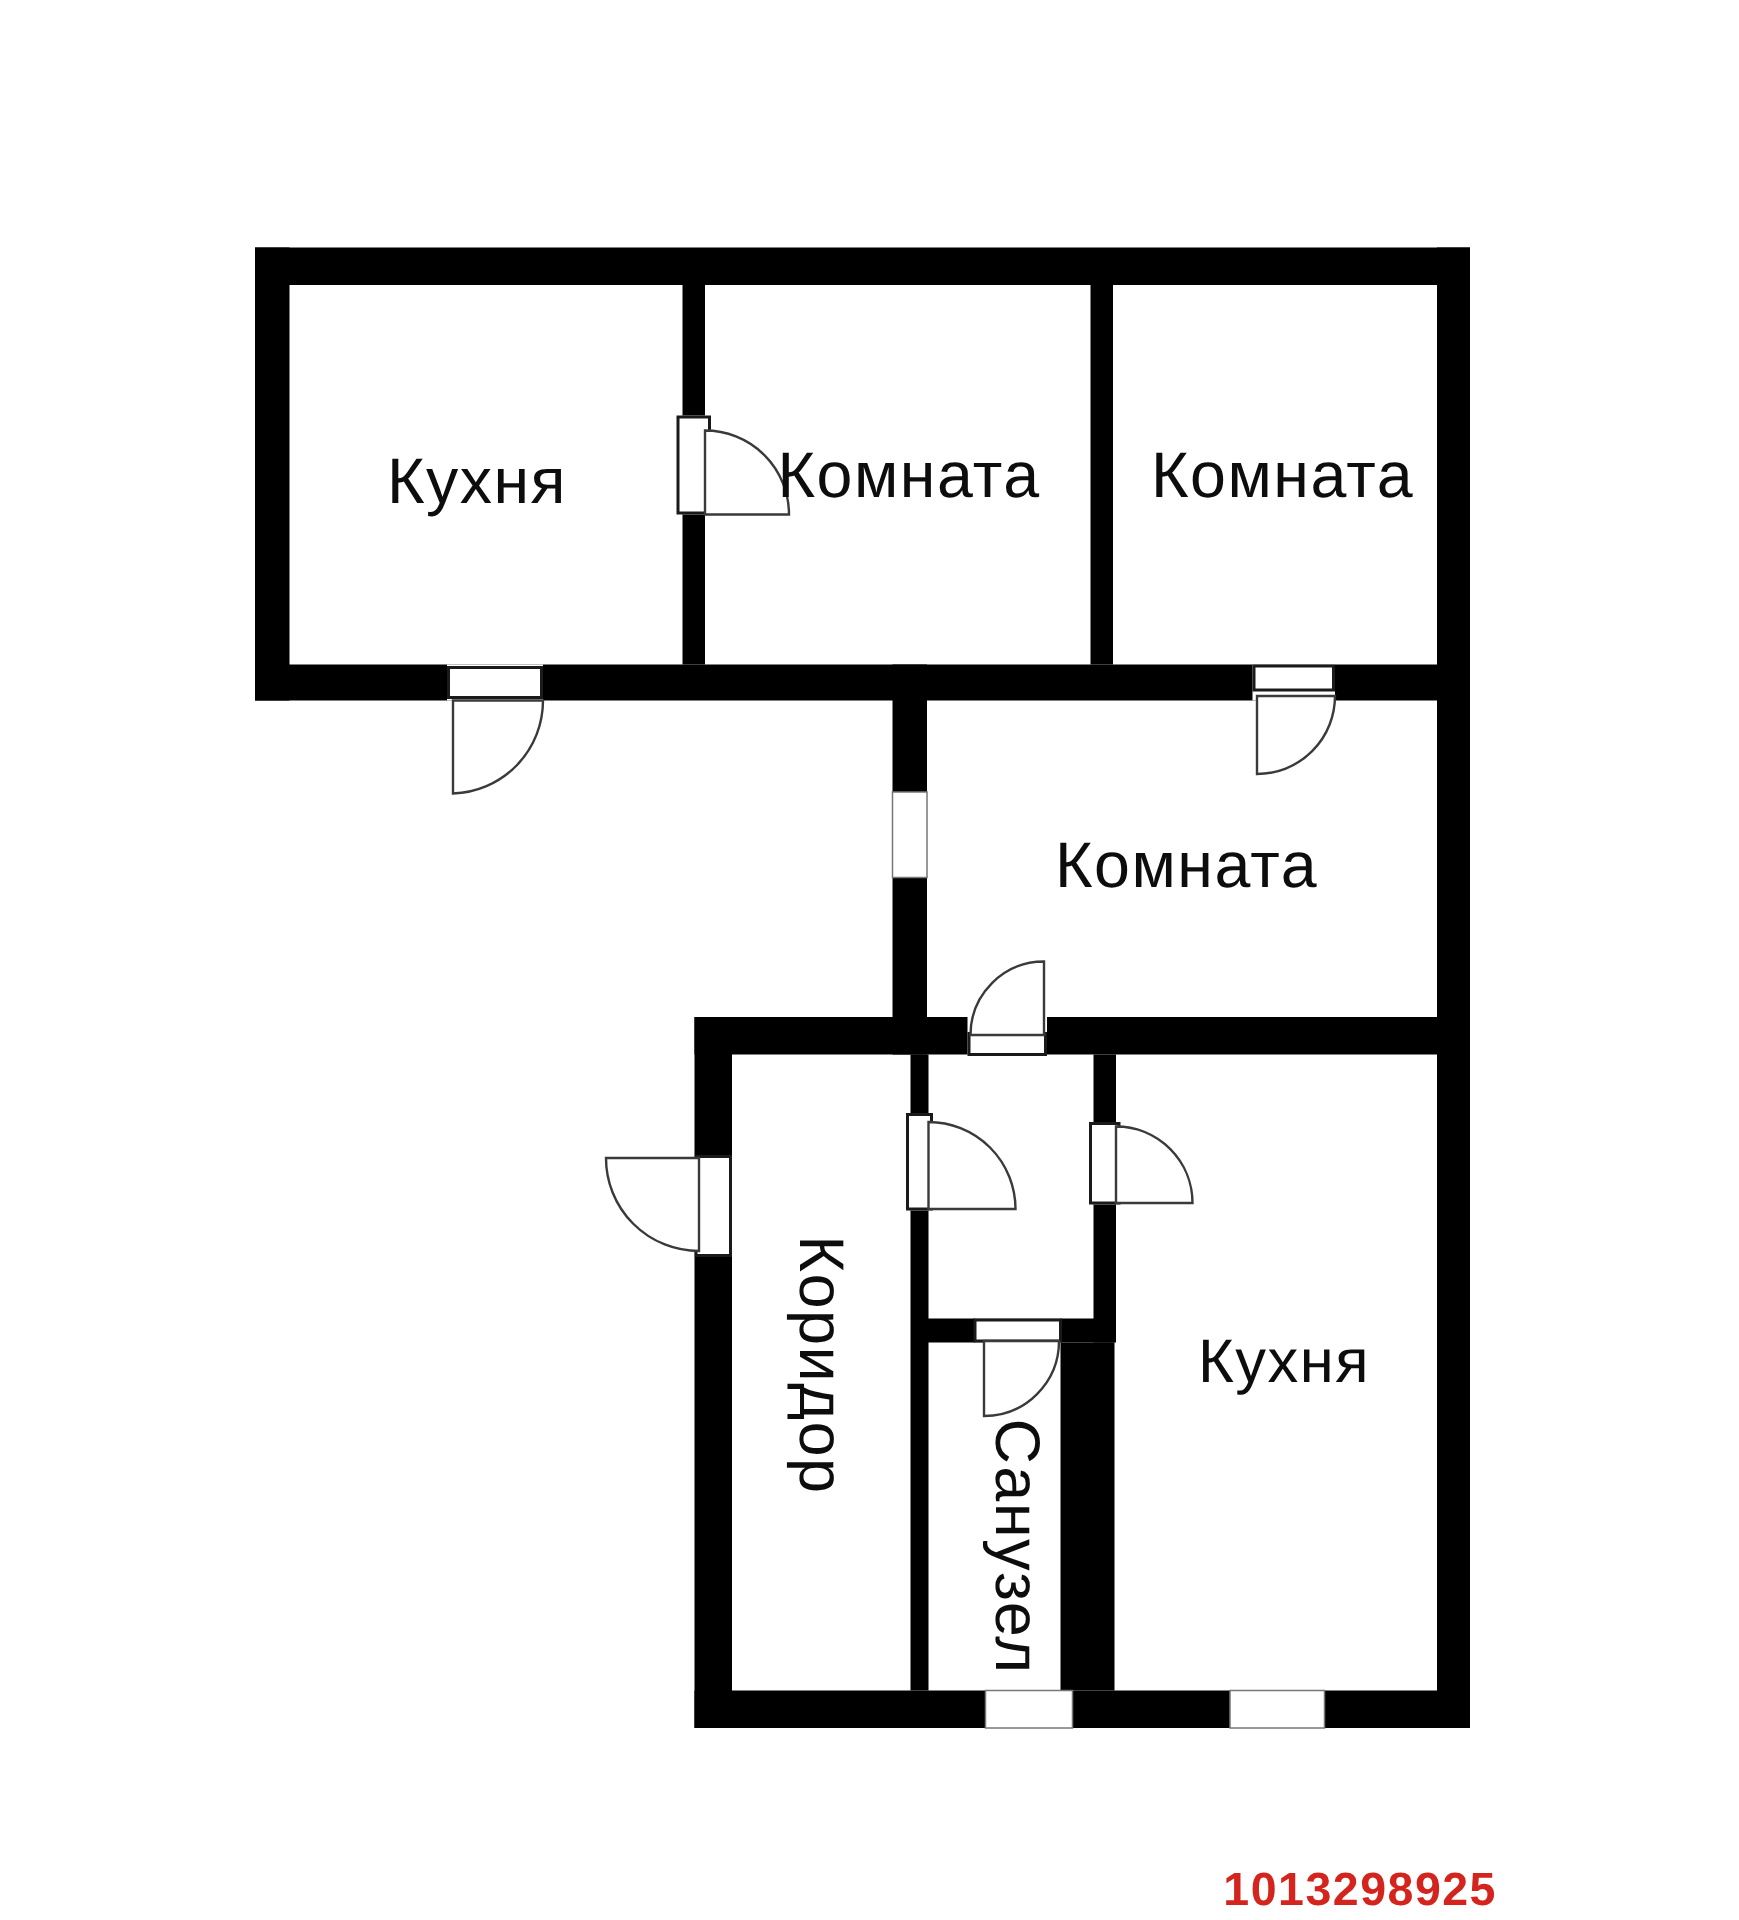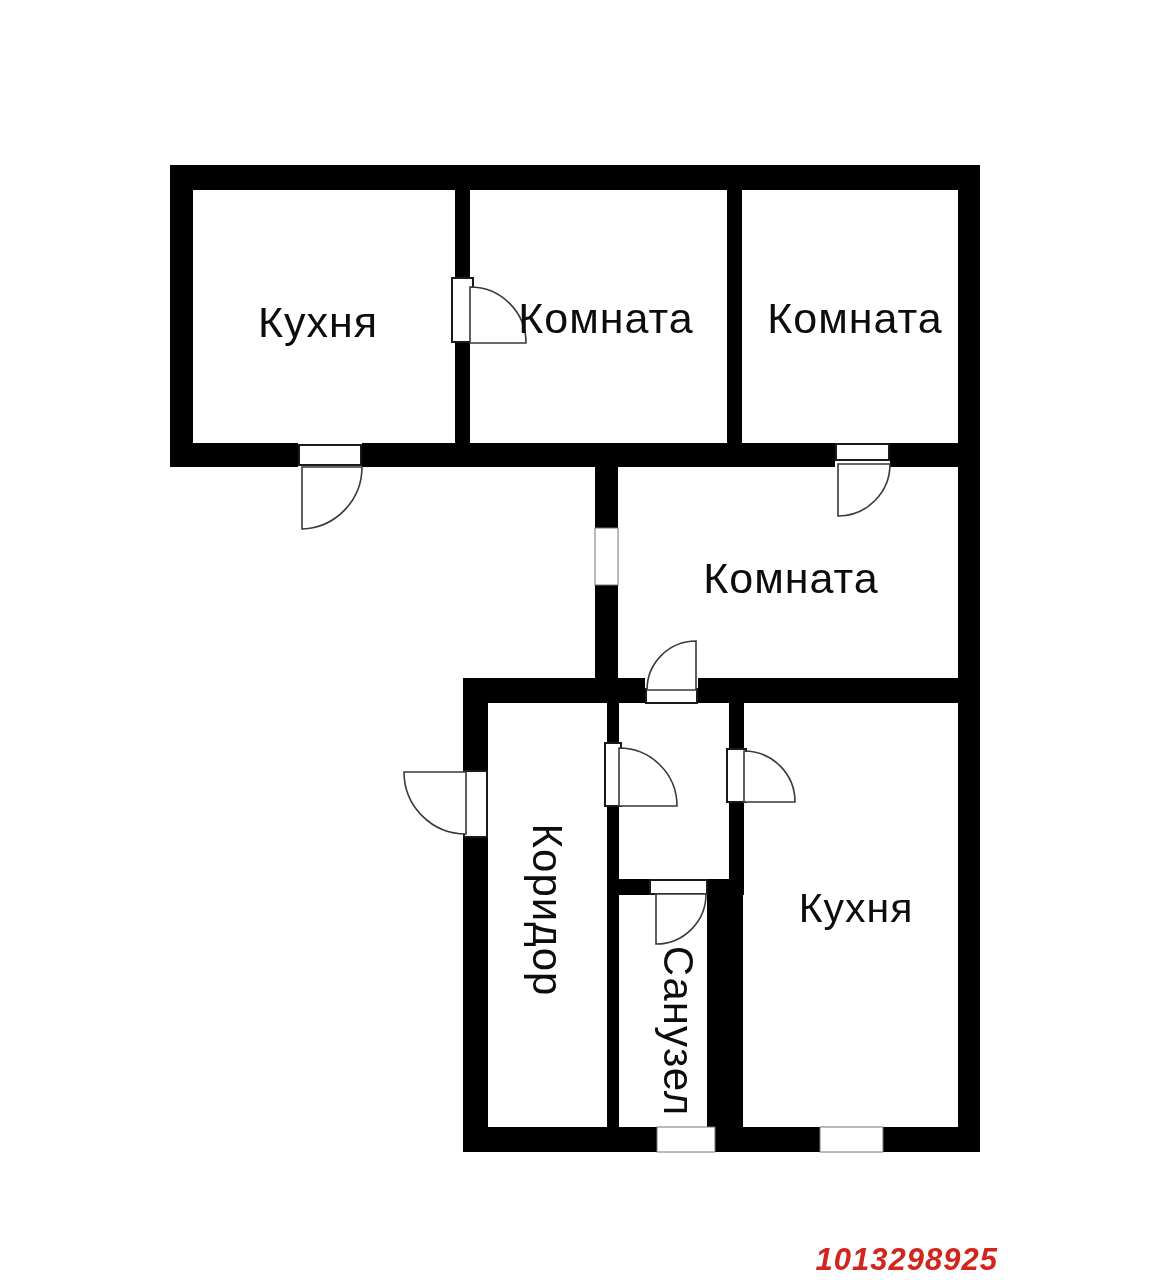--- a/index.html
+++ b/index.html
@@ -35,21 +35,20 @@
     pointer-events:none;
   }
   .listing-id{
     position:absolute;
     right:22px;bottom:2px;
     font-size:31px;
     font-weight:bold;
     letter-spacing:1px;
     color:#d3251d;
     z-index:5;
-    font-style:italic;
   }
 </style>
 </head>
 <body>
 
 <div class="screen">
 
   <svg class="plan-svg" width="1159" height="1280" viewBox="0 0 1159 1280">
 
     <g fill="#000000">

